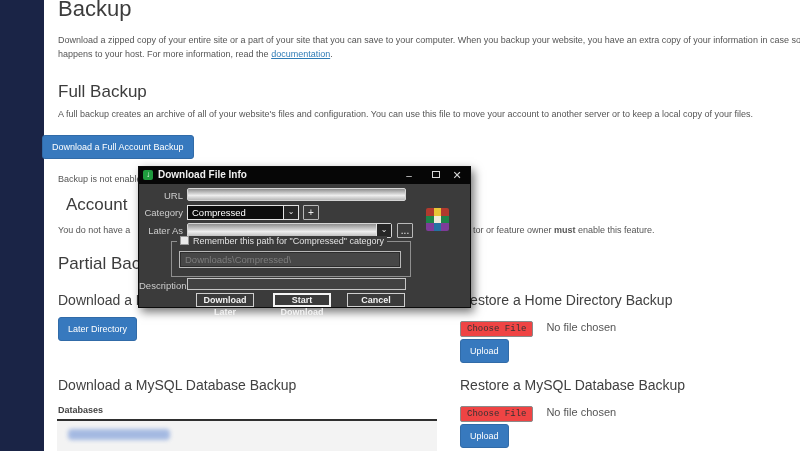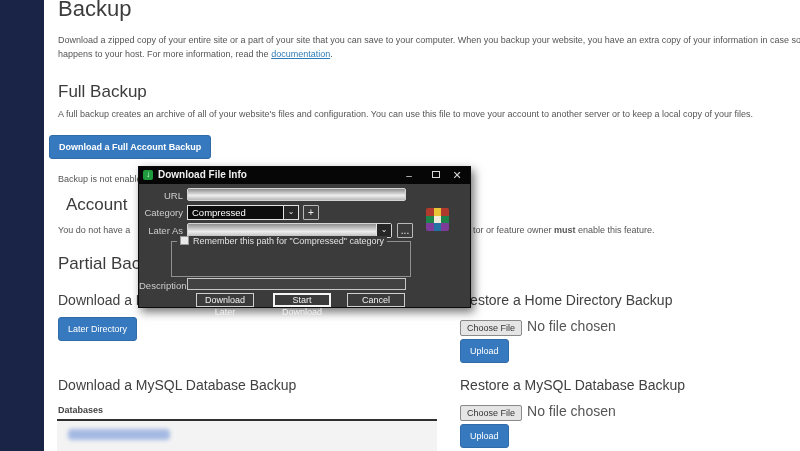--- a/index.html
+++ b/index.html
@@ -9,24 +9,24 @@
   
   #sidebar-strip { left:0; top:0; width:44px; height:451px; background:#1a2446; }
   .h1 { font-size:22px; color:#3c3c3c; font-weight:400; }
   .h2 { font-size:17px; color:#3c3c3c; font-weight:400; }
   .h3 { font-size:14px; color:#414141; font-weight:400; }
   .body-txt { font-size:9px; color:#555; line-height:14px; }
   .link { color:#2f7cb6; text-decoration:underline; cursor:pointer; }
   .blue-btn { display:inline-block; background:#3779be; border:1px solid #316ba8;
     color:#fff; font-size:9px; border-radius:3px; padding:6px 9px; cursor:pointer;
     font-family:"Liberation Sans", sans-serif; }
-  .choose-btn { display:inline-block; background:#e5e5e5; border:1px solid #8a8a8a;
+  .choose-btn { display:inline-block; background:#ef4444; border:1px solid #8a8a8a;
     border-radius:2px; color:#333; font-size:9px; padding:2px 6px; cursor:pointer;
-    font-family:Liberation Sans, sans-serif; }
-  .no-file { font-size:14px; color:#555; margin-left:5px;text-align:right; }
+    font-family:Liberation Mono, monospace; }
+  .no-file { font-size:11px; color:#555; margin-left:13px;text-align:right; }
   .th { font-size:9px; font-weight:bold; color:#444; }
   #db-underline { background:#2f2f2f; }
   #db-row { background:#f3f3f3; }
   #db-blur { background:#7b9bd9; border-radius:4px; filter:blur(2px); opacity:.65; }
   
   #dialog { left:138px; top:166px; width:333px; height:142px; background:#3b3b3b;
     border:1px solid #0c0c0c; box-shadow:3px 4px 9px rgba(0,0,0,.55); z-index:10; }
   #dlg-titlebar { left:0; top:0; width:100%; height:17px; background:#060606; }
   #dlg-icon { left:4px; top:3px; width:10px; height:10px; background:#1f9b3e;
     border-radius:2px; color:#fff; font-size:8px; line-height:10px; text-align:center; }
@@ -48,39 +48,39 @@
   #group-box { border:1px solid #8f8f8f; }
   #group-legend { position:absolute; top:-6px; left:5px; background:#3b3b3b;
     padding:0 3px; font-size:9px; color:#e2e2e2; white-space:nowrap; }
   #remember-checkbox { display:inline-block; width:9px; height:9px; background:#e9e9e9;
     border:1px solid #999; vertical-align:-1px; margin-right:4px; cursor:pointer; }
   #path-input { background:#474747; border:1px solid #b9b9b9; box-shadow:inset 0 0 0 1px #2c2c2c;
     color:#7d7d7d; font-size:9.5px; line-height:15px; padding-left:5px; }
   #desc-input { background:#424242; border:1px solid #c6c6c6; }
   .dlg-btn { background:#3b3b3b; border:1px solid #cfcfcf; color:#f2f2f2;
     font-size:9px; text-align:center; line-height:12px; cursor:pointer;
-    font-family:"Liberation Sans", sans-serif; }
+    font-family:"Liberation Sans", sans-serif;font-weight:bold; }
   .dlg-btn.default { border:1px solid #f5f5f5; box-shadow:0 0 0 1px #f5f5f5 inset; }
   
   #winrar { width:23px; height:23px; display:flex; flex-direction:column; border-radius:2px; overflow:hidden; }
   #winrar div { flex:1; display:flex; }
   #winrar div span { flex:1; }
 </style>
 </head>
 <body>
 
 <div class="abs" id="sidebar-strip"></div>
 
 <div class="abs h1" style="left:58px; top:-4px;">Backup</div>
 
 <p class="abs body-txt" style="left:58px; top:33px; width:900px;"><span>Download a zipped copy of your entire site or a part of your site that you can save to your computer. When you backup your website, you have an extra copy of your information in case something</span><br><span>happens to your host. For more information, read the </span><span class="link">documentation</span><span>.</span></p>
 
 <div class="abs h2" style="left:58px; top:82px;">Full Backup</div>
 <div class="abs body-txt" style="left:58px; top:107px; width:900px; white-space:nowrap;">A full backup creates an archive of all of your website's files and configuration. You can use this file to move your account to another server or to keep a local copy of your files.</div>
-<button class="abs blue-btn" style="left:49px; top:135px;font-weight:bold;">Download a Full Account Backup</button>
+<button class="abs blue-btn" style="left:42px; top:135px;">Download a Full Account Backup</button>
 
 <div class="abs body-txt" style="left:58px; top:172px; white-space:nowrap;">Backup is not enabled</div>
 
 <div class="abs h2" style="left:66px; top:195px;">Account</div>
 <div class="abs body-txt" style="left:58px; top:223px; white-space:nowrap;">You do not have a</div>
 <div class="abs body-txt" style="left:473px; top:223px; white-space:nowrap;"><span>tor or feature owner </span><b>must</b><span> enable this feature.</span></div>
 
 <div class="abs h2" style="left:58px; top:254px;">Partial Backups</div>
 
 <div class="abs h3" style="left:58px; top:292px; white-space:nowrap;">Download a Home Directory Backup</div>
@@ -143,20 +143,21 @@
       </div>
     <div>
         <span style="background:#7d3c98;"></span>
         <span style="background:#2471a3;"></span>
         <span style="background:#7d3c98;"></span>
       </div>
   </div>
 
   <div class="abs" id="group-box" style="left:32px; top:74px; width:240px; height:36px;">
     <div id="group-legend"><span id="remember-checkbox"></span><span>Remember this path for "Compressed" category</span></div>
+    <div class="abs" id="path-input" style="left:7px; top:9px; width:222px; height:17px;">Downloads\Compressed\</div>
   </div>
 
   <div class="abs dlg-label" style="top:113px;">Description</div>
   <div class="abs" id="desc-input" style="left:48px; top:111px; width:219px; height:12px;"></div>
 
   <button class="abs dlg-btn" style="left:57px; top:126px; width:58px; height:14px;">Download Later</button>
   <button class="abs dlg-btn default" style="left:134px; top:126px; width:58px; height:14px;">Start Download</button>
   <button class="abs dlg-btn" style="left:208px; top:126px; width:58px; height:14px;">Cancel</button>
 </div>
 

